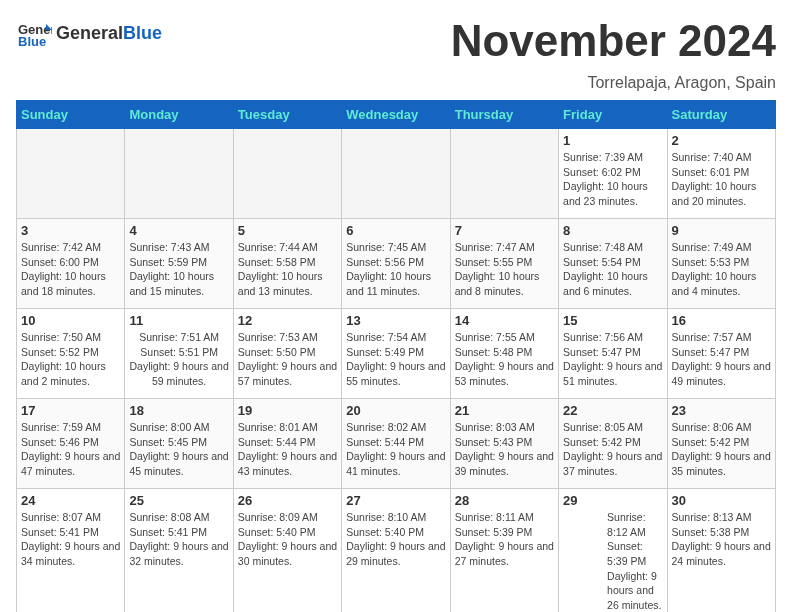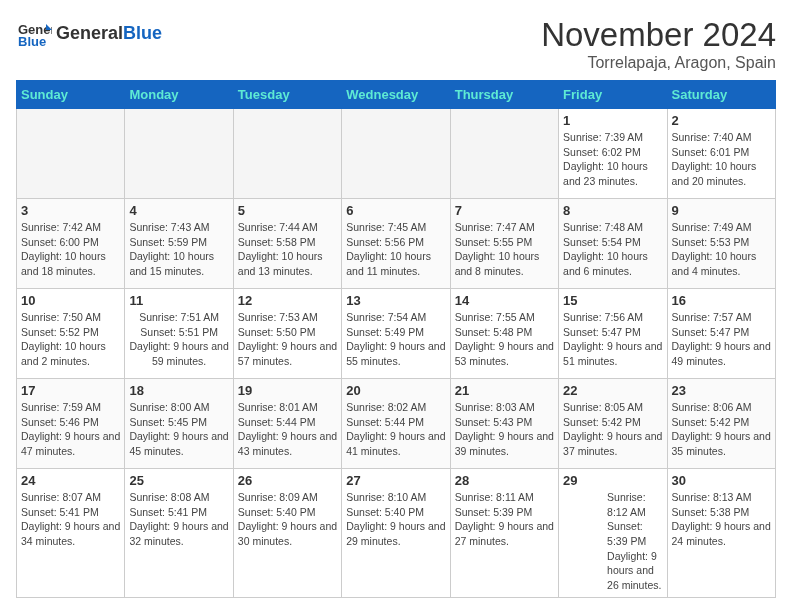--- a/index.html
+++ b/index.html
@@ -29,27 +29,28 @@
     }
     .logo-text .blue { color: #1565c0; }
     .logo-icon {
       width: 36px;
       height: 36px;
     }
     .title-block {
       text-align: right;
     }
     .month-title {
-      font-size: 33px;
-      font-weight: normal;
+      font-size: 44px;
+      font-weight: bold;
       color: #333;
     }
     .location-title {
       font-size: 16px;
       color: #555;
+      margin-top: 8px;
     }
     .calendar {
       width: 100%;
       border-collapse: collapse;
       table-layout: fixed;
     }
     .calendar th {
       background: #1565c0;
       color: #5eead4;
       text-align: left;

